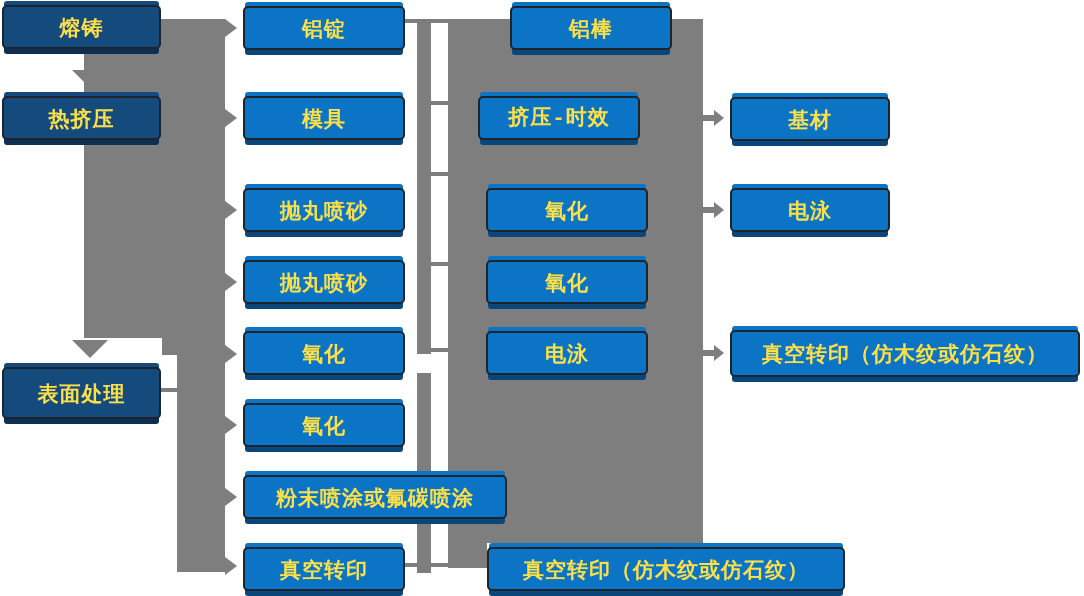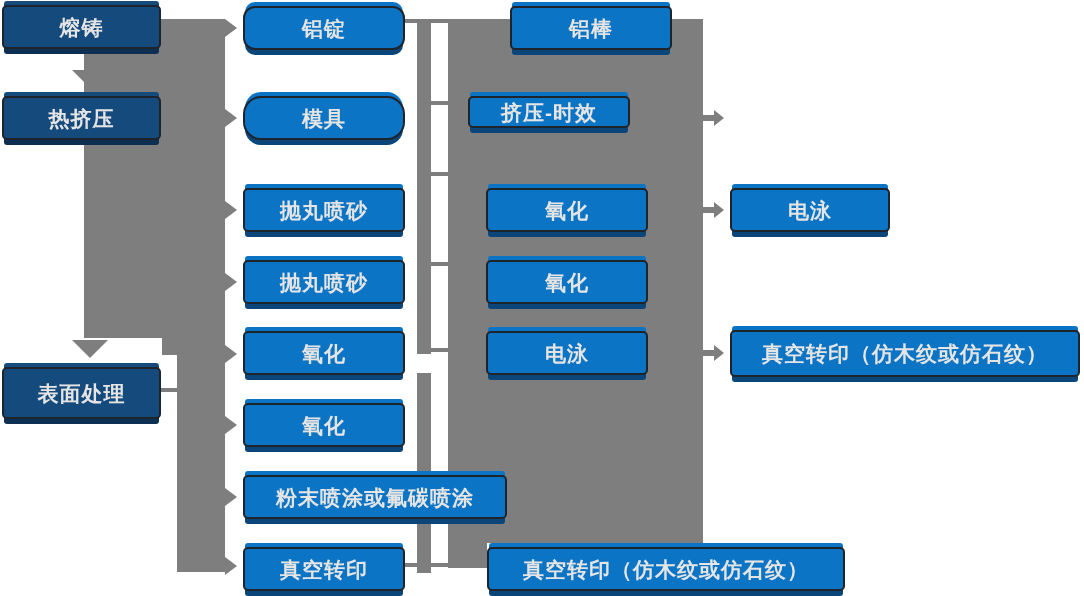--- a/index.html
+++ b/index.html
@@ -27,21 +27,21 @@
   .tri-d{position:absolute;width:0;height:0;z-index:1;
     border-left:18px solid transparent;border-right:18px solid transparent;
     border-top:18px solid var(--gray);}
   
   .node{
     position:absolute;z-index:2;box-sizing:border-box;
     display:flex;align-items:center;justify-content:center;
     background:var(--blue);
     border:2px solid var(--border);
     border-radius:5px;
-    color:#e5e5e5;
+    color:#fde047;
     font-weight:bold;font-size:21px;line-height:1;
     letter-spacing:1px;
     box-shadow:0 -6px 0 -2px var(--blue), 0 7px 0 -2px #0a4679;
     white-space:nowrap;
   }
   .node.dark{
     background:var(--navy);
     box-shadow:0 -6px 0 -2px var(--navy), 0 7px 0 -2px #0c2f52;
   }
 </style>
@@ -91,24 +91,24 @@
   <div class="node dark" style="left:2px;top:5px;width:159px;height:44px;">
       <span>熔铸</span>
     </div>
   <div class="node dark" style="left:2px;top:96px;width:159px;height:44px;">
       <span>热挤压</span>
     </div>
   <div class="node dark" style="left:2px;top:367px;width:159px;height:52px;">
       <span>表面处理</span>
     </div>
 
-  <div class="node" style="left:243px;top:6px;width:162px;height:44px;border-radius:12px;">
+  <div class="node" style="left:243px;top:6px;width:162px;height:44px;">
       <span>铝锭</span>
     </div>
-  <div class="node" style="left:243px;top:96px;width:162px;height:44px;border-radius:18px;">
+  <div class="node" style="left:243px;top:96px;width:162px;height:44px;">
       <span>模具</span>
     </div>
   <div class="node" style="left:243px;top:188px;width:162px;height:44px;">
       <span>抛丸喷砂</span>
     </div>
   <div class="node" style="left:243px;top:260px;width:162px;height:44px;">
       <span>抛丸喷砂</span>
     </div>
   <div class="node" style="left:243px;top:331px;width:162px;height:44px;">
       <span>氧化</span>
@@ -119,36 +119,39 @@
   <div class="node" style="left:243px;top:475px;width:264px;height:44px;">
       <span>粉末喷涂或氟碳喷涂</span>
     </div>
   <div class="node" style="left:243px;top:547px;width:162px;height:44px;">
       <span>真空转印</span>
     </div>
 
   <div class="node" style="left:486px;top:6px;width:162px;height:44px;margin-left:24px;">
       <span>铝棒</span>
     </div>
-  <div class="node" style="left:468px;top:96px;width:162px;height:32px;">
+  <div class="node" style="left:478px;top:96px;width:162px;height:44px;font-family:Liberation Mono, monospace;">
       <span>挤压-时效</span>
     </div>
   <div class="node" style="left:486px;top:188px;width:162px;height:44px;">
       <span>氧化</span>
     </div>
   <div class="node" style="left:486px;top:260px;width:162px;height:44px;">
       <span>氧化</span>
     </div>
   <div class="node" style="left:486px;top:331px;width:162px;height:44px;">
       <span>电泳</span>
     </div>
   <div class="node" style="left:487px;top:547px;width:358px;height:44px;">
       <span>真空转印（仿木纹或仿石纹）</span>
     </div>
 
+  <div class="node" style="left:730px;top:97px;width:160px;height:44px;">
+      <span>基材</span>
+    </div>
   <div class="node" style="left:730px;top:188px;width:160px;height:44px;">
       <span>电泳</span>
     </div>
   <div class="node" style="left:730px;top:330px;width:350px;height:47px;">
       <span>真空转印（仿木纹或仿石纹）</span>
     </div>
 
 </div>
 
 </body></html>

